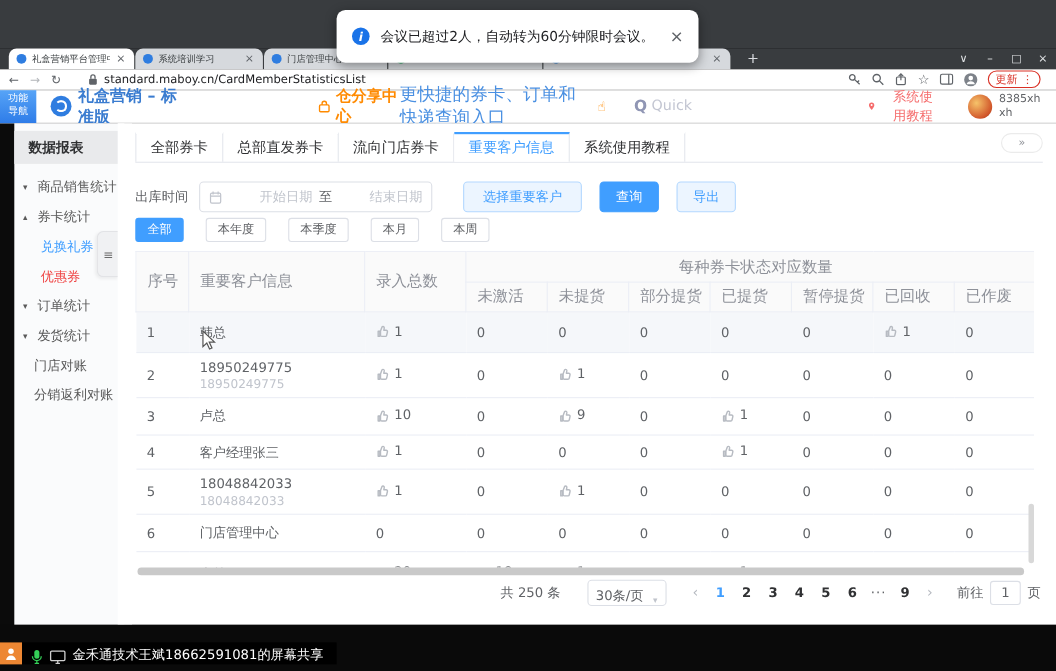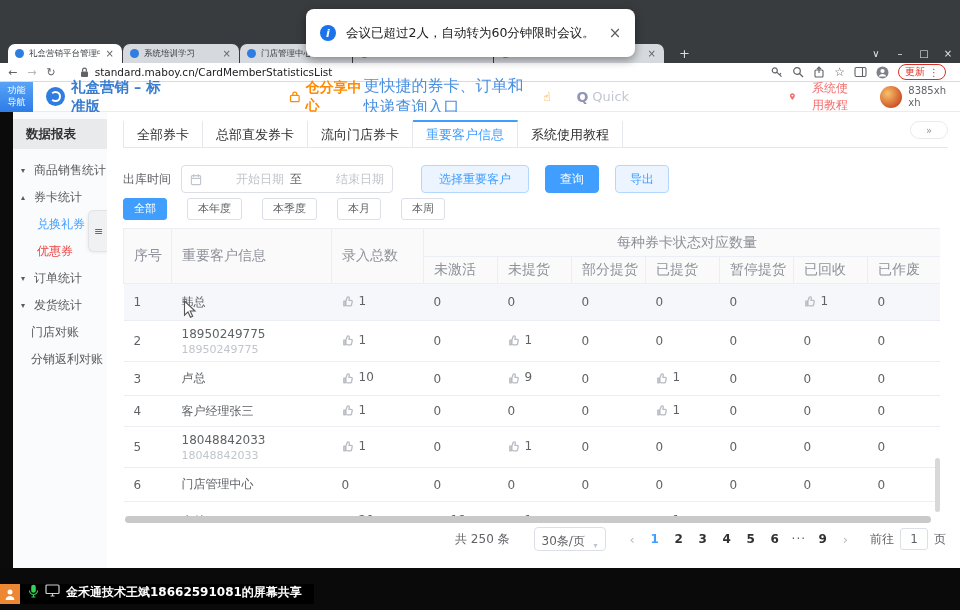--- a/index.html
+++ b/index.html
@@ -123,21 +123,21 @@
   .psel .crt{color:#c0c4cc;font-size:8px;}
   .parrow{color:#b4b8bf;font-size:13px;padding:0 8px;}
   .pg{min-width:20px;text-align:center;font-weight:600;color:#303133;padding:0 2px;}
   .pg.active{color:#409eff;}
   .pg.ellipsis{font-weight:normal;color:#606266;letter-spacing:1px;}
   .goto{margin-left:14px;display:flex;align-items:center;gap:6px;}
   .goto input{width:28px;height:22px;border:1px solid #dcdfe6;border-radius:3px;text-align:center;font-size:12px;
               color:#606266;font-family:inherit;box-sizing:border-box;}
   
   .bottom-strip{position:absolute;left:0;top:568px;width:960px;height:42px;background:#0a0a0a;}
-  .sharebar{position:absolute;left:0;top:584px;height:20px;display:flex;align-items:flex-start;background:#000;padding-right:12px;font-weight:bold;}
+  .sharebar{position:absolute;left:0;top:584px;height:20px;display:flex;align-items:flex-end;background:#000;padding-right:12px;}
   .share-sq{width:20px;height:20px;background:#ed8733;display:flex;align-items:center;justify-content:center;margin-right:8px;}
   .sharetxt{color:#fff;font-size:12px;margin-left:6px;white-space:nowrap;}
   
   .cursor{position:absolute;left:183px;top:300px;z-index:99;}
 </style>
 </head>
 <body>
 
 <svg width="0" height="0" style="position:absolute">
   <defs>

